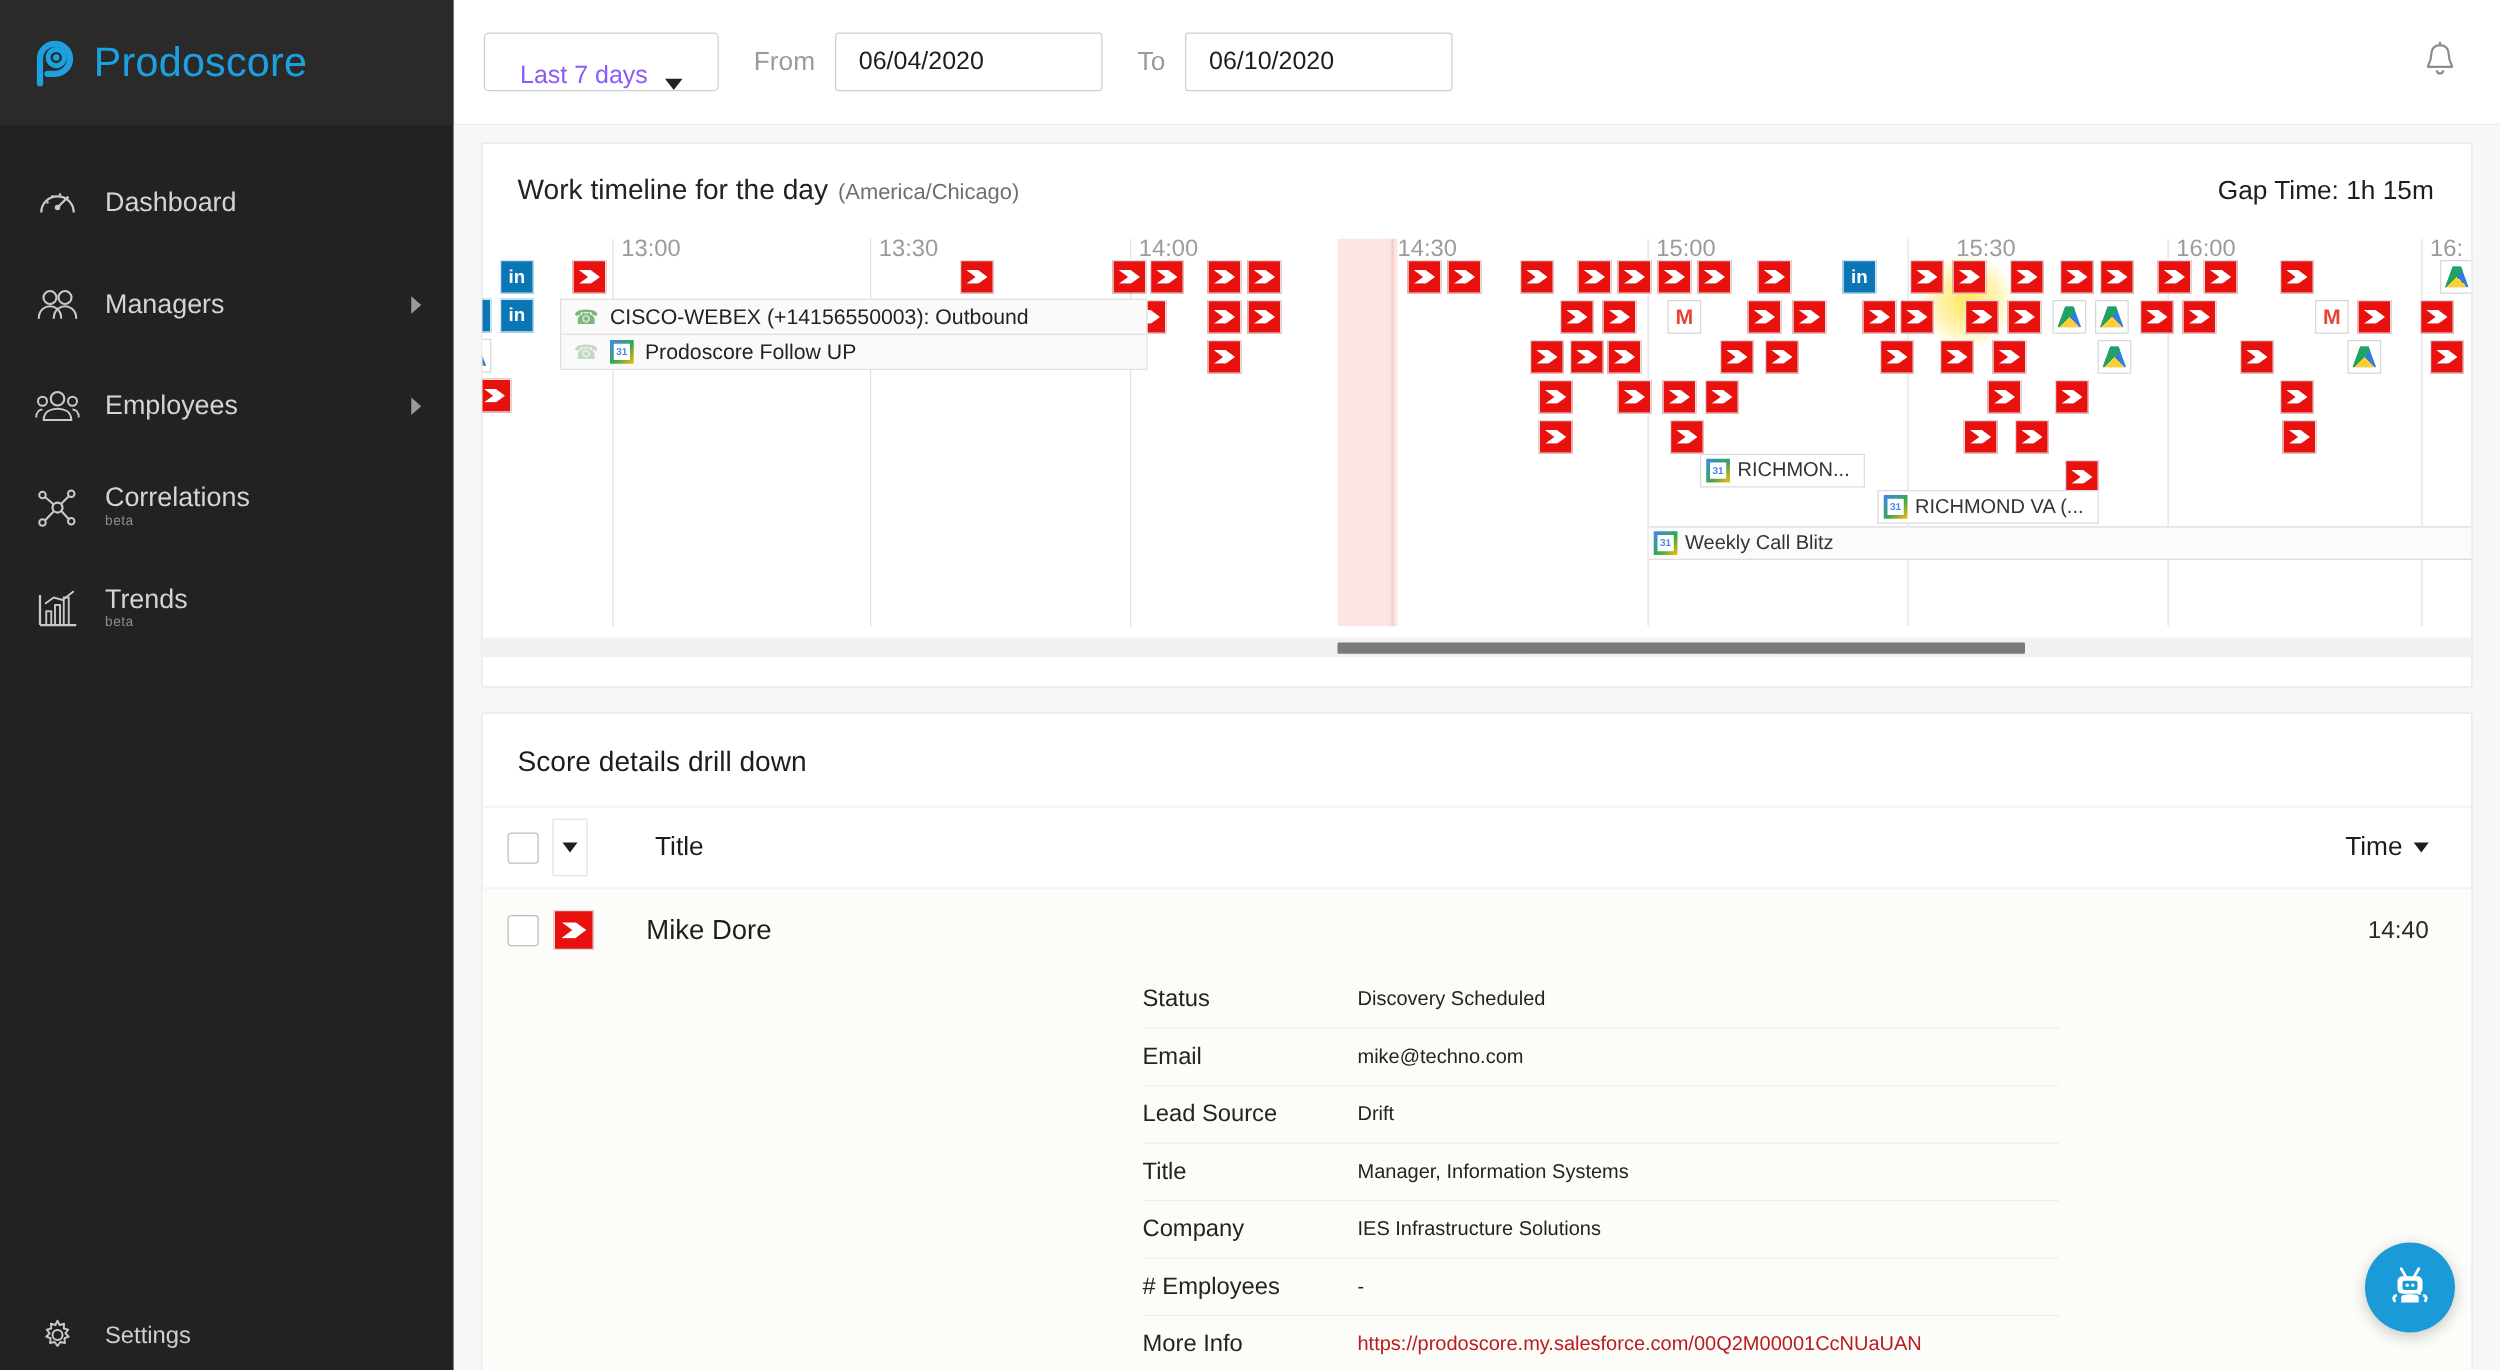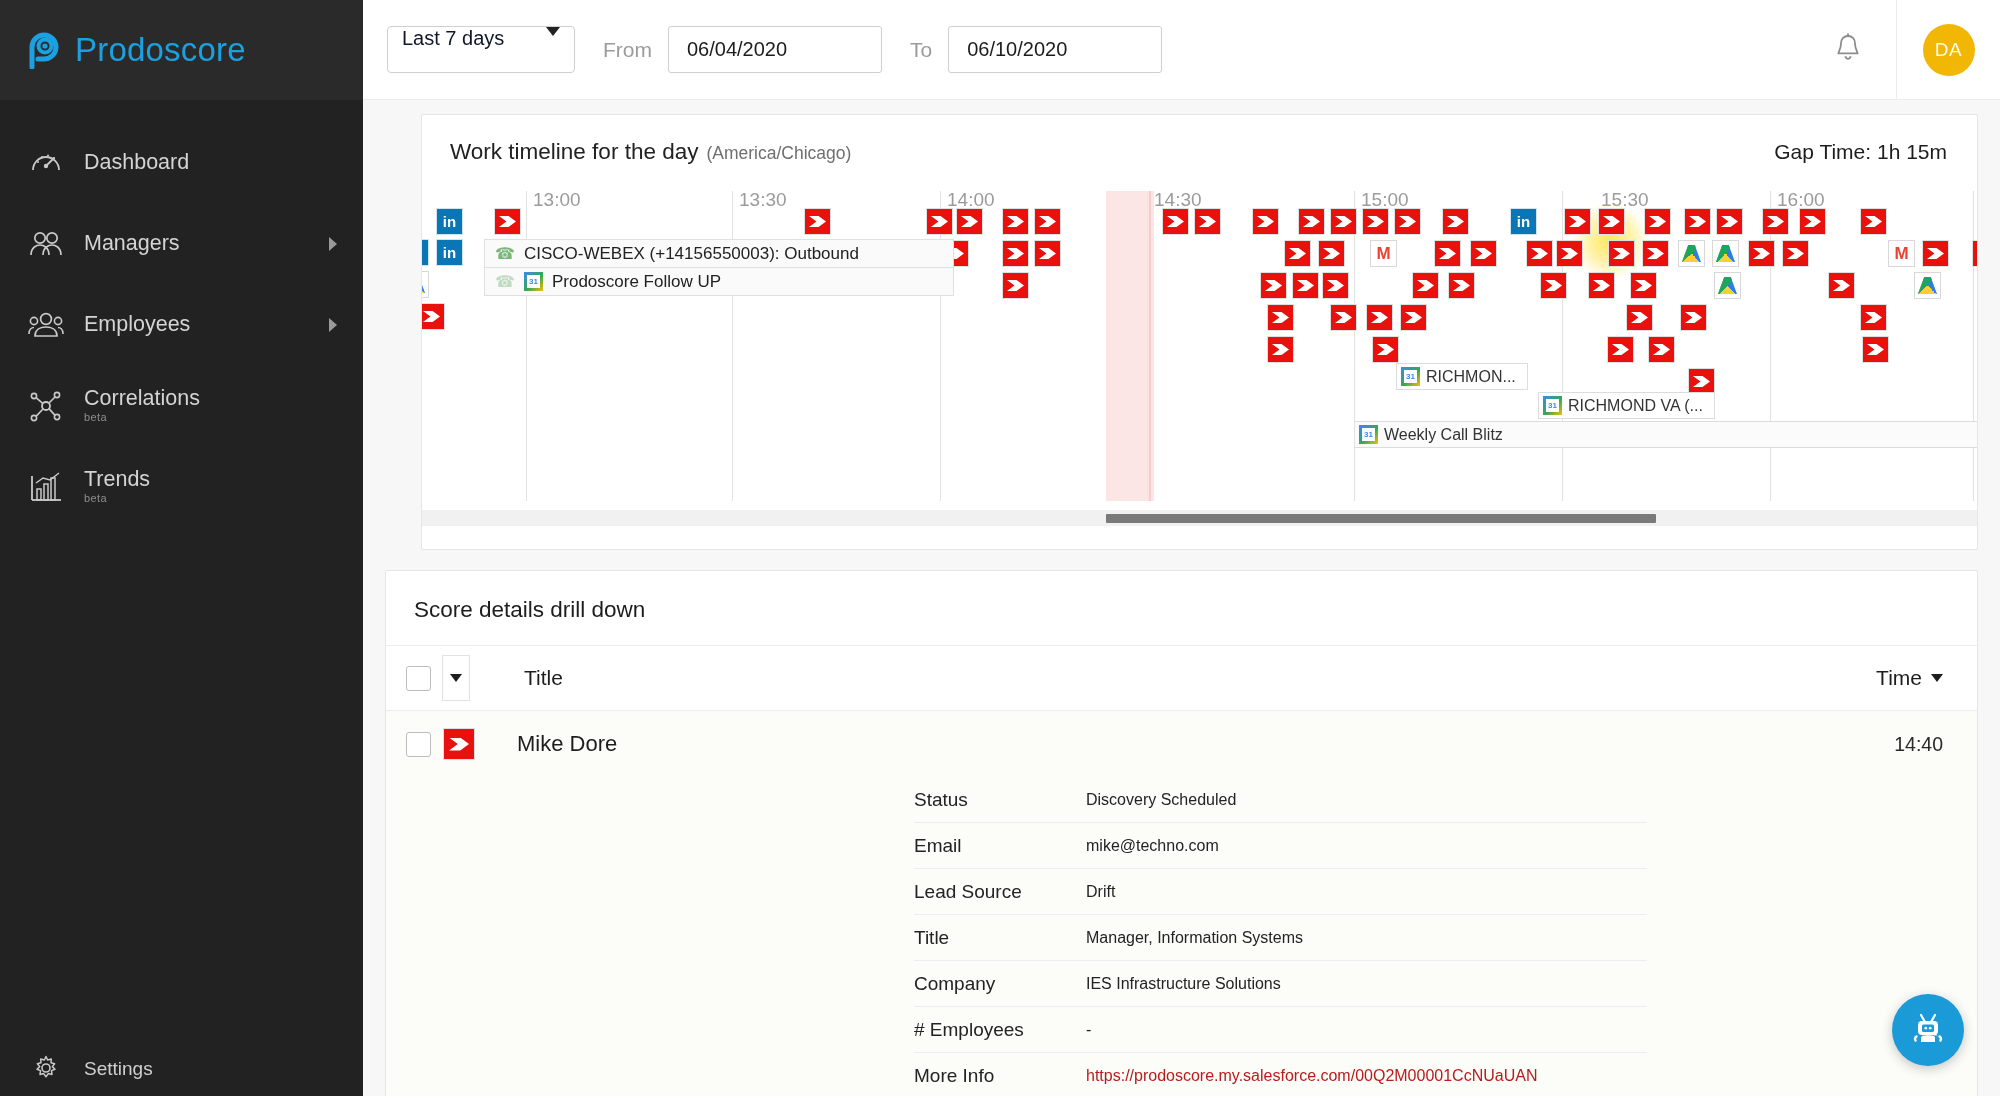--- a/index.html
+++ b/index.html
@@ -68,22 +68,22 @@
   .topbar {
     height: 100px; background: #ffffff;
     display: flex; align-items: center;
     padding: 0 0 0 24px;
     border-bottom: 1px solid #ececec;
     flex: 0 0 100px;
   }
   .range-select {
     width: 188px; height: 47px;
     border: 1px solid #cfcfcf; border-radius: 4px;
-    background: #fff; color: #0f172a; font-size: 20px;
-    display: flex; align-items: flex-start; padding: 0 14px;
+    background: #fff; color: #8b5cf6; font-size: 20px;
+    display: flex; align-items: flex-end; padding: 0 28px;
     cursor: pointer; position: relative;
   }
   .range-select .chev {
     margin-left: auto; width: 0; height: 0;
     border-left: 7px solid transparent; border-right: 7px solid transparent;
     border-top: 9px solid #222;
   }
   .field-label {
     font-size: 21px; color: #9b9b9b; margin: 0 16px 0 28px;
   }
@@ -114,21 +114,21 @@
 
   .content {
     flex: 1 1 auto; overflow: hidden;
     padding: 14px 22px 0 22px;
   }
 
   
   .card {
     background: #fff; border: 1px solid #e6e6e6; border-radius: 2px;
   }
-  .timeline-card { height: 436px; position: relative; margin-left: 36px; }
+  .timeline-card { height: 436px; position: relative; }
   .tl-head {
     display: flex; align-items: baseline;
     padding: 24px 30px 0 28px;
   }
   .tl-title { font-size: 22.5px; color: #222; }
   .tl-tz { font-size: 17.5px; color: #6f6f6f; margin-left: 8px; }
   .tl-gap { margin-left: auto; font-size: 21px; color: #1d1d1d; }
 
   .tl-body {
     position: relative; height: 345px;
@@ -415,23 +415,20 @@
 
       <div class="topbar-right">
         <div class="bell-cell">
           <span>
             <svg width="26" height="29" viewBox="0 0 26 29">
               <path d="M13 3 C8.6 3 6 6.2 6 10.4 C6 16 3.4 18.6 3.4 20.4 L22.6 20.4 C22.6 18.6 20 16 20 10.4 C20 6.2 17.4 3 13 3 Z" fill="none" stroke="#8c8c8c" stroke-width="1.8" stroke-linejoin="round"></path>
               <path d="M13 1.2 L13 3.2" stroke="#8c8c8c" stroke-width="1.8" stroke-linecap="round"></path>
               <path d="M10.3 23.3 C10.8 25 11.8 25.8 13 25.8 C14.2 25.8 15.2 25 15.7 23.3" fill="none" stroke="#8c8c8c" stroke-width="1.8"></path>
             </svg>
           </span>
-        </div>
-        <div class="avatar-cell">
-          <div class="avatar">DA</div>
         </div>
       </div>
     </header>
 
     <div class="content">
 
       <div class="card timeline-card">
         <div class="tl-head">
           <span class="tl-title">Work timeline for the day</span>
           <span class="tl-tz">(America/Chicago)</span>

